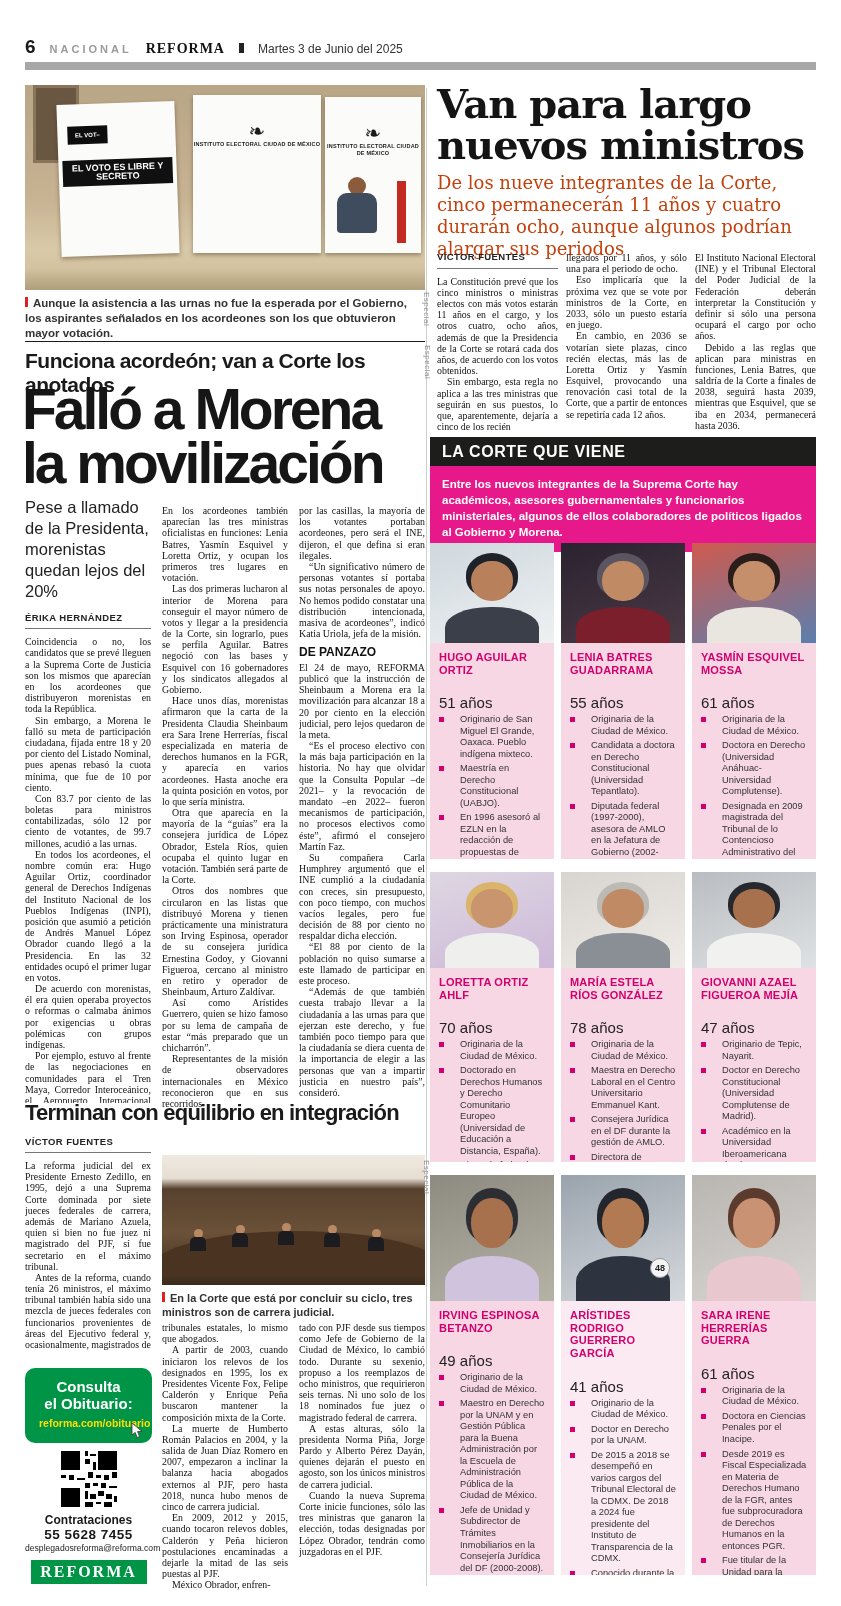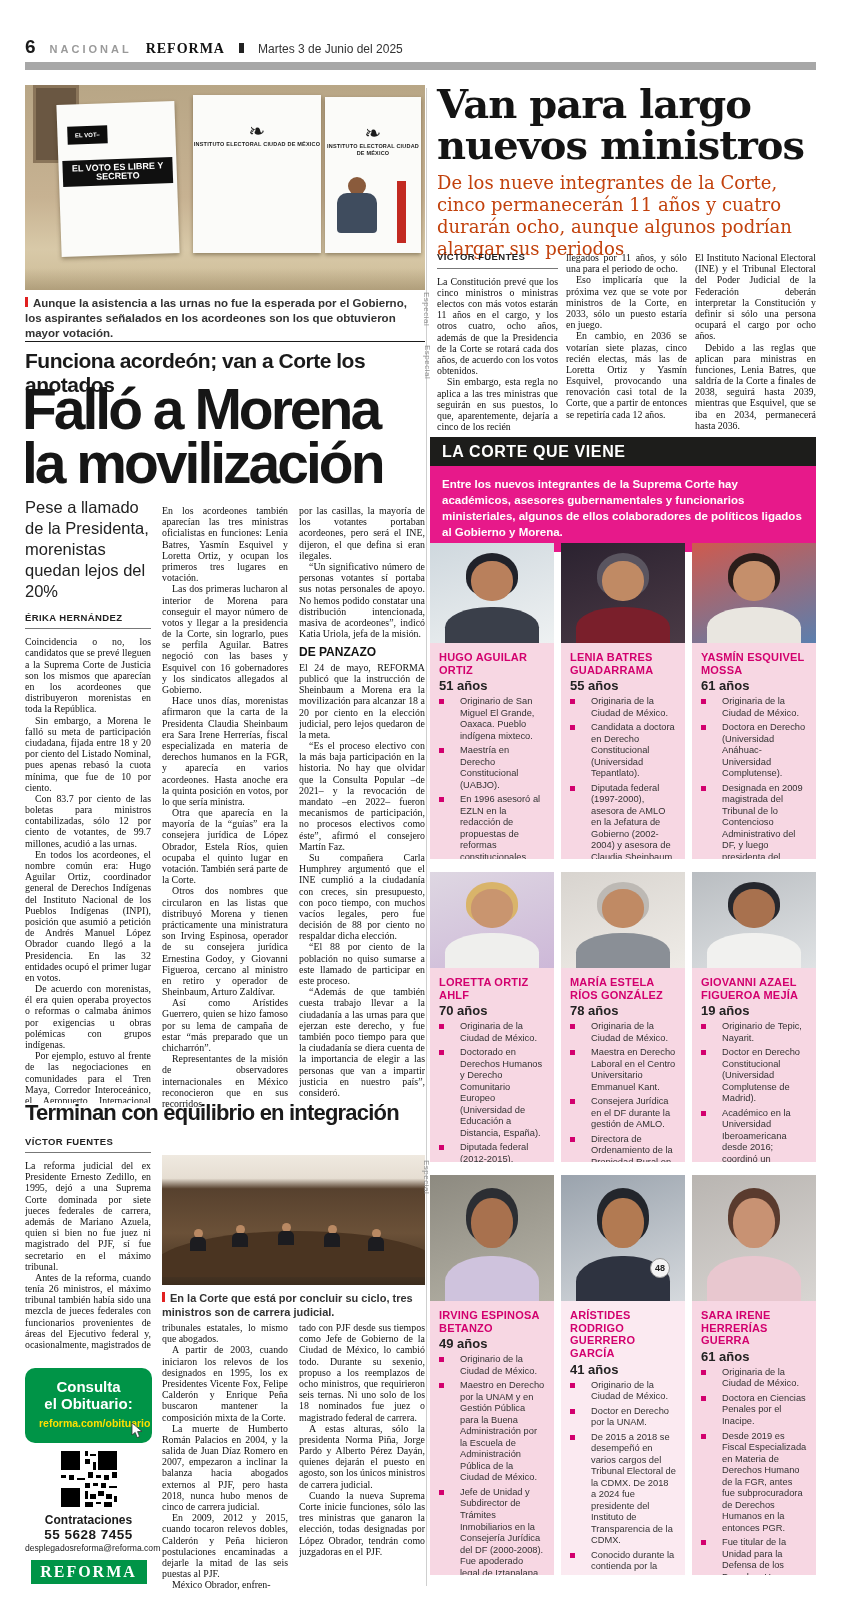--- a/index.html
+++ b/index.html
@@ -84,21 +84,21 @@
   .card:nth-child(n+4):nth-child(-n+6) .photo{height:96px;}
   .card:nth-child(n+7) .photo{height:126px;}
   .ph-hair{position:absolute;left:29%;top:10%;width:42%;height:44%;border-radius:50% 50% 42% 42%;background:var(--phair);}
   .ph-head{position:absolute;left:33%;top:18%;width:34%;height:40%;border-radius:48%;background:var(--pskin);}
   .ph-body{position:absolute;left:12%;bottom:-6%;width:76%;height:42%;border-radius:48% 48% 0 0;background:var(--ptop);}
   .badge{position:absolute;right:12%;bottom:18%;width:20px;height:20px;border-radius:50%;background:#f4f4f4;color:#222;
     font-size:9px;font-weight:bold;display:flex;align-items:center;justify-content:center;border:1px solid #999;}
   .bio{flex:1 1 auto;background:var(--pink);padding:8px 9px;overflow:hidden;}
   .card:nth-child(8) .bio{background:var(--pink-light);}
   .mname{color:var(--name-magenta);font-weight:bold;font-size:11px;line-height:1.15;letter-spacing:.2px;}
-  .mage{font-size:13px;font-weight:bold;color:#222;margin:2px 0 3px;}
+  .mage{font-size:15px;font-weight:normal;color:#222;margin:18px 0 3px;}
   .brow{display:flex;gap:16px;margin-bottom:3px;}
   .bsq{flex:0 0 auto;width:5px;height:5px;background:var(--name-magenta);margin-top:3px;}
   .btxt{font-size:9.3px;line-height:1.24;color:#333;}
 
   
   .t-head{left:25px;top:1100px;width:400px;font-size:22px;font-weight:bold;letter-spacing:-.8px;}
   .t-byline{left:25px;top:1136px;width:126px;}
   .t-col1{left:25px;top:1160px;width:126px;height:202px;}
   .court-photo{left:162px;top:1155px;width:263px;height:130px;background:linear-gradient(180deg,#efe9e0 0%,#e6ded2 18%,#57412e 26%,#6b5138 60%,#3c2c1d 100%);overflow:hidden;}
   .bench{position:absolute;left:-10px;bottom:8px;width:290px;height:46px;border-radius:50% 50% 0 0 / 80% 80% 0 0;background:#4a3421;}
@@ -367,21 +367,21 @@
       </div>
     </div>
     <div class="card">
       <div class="photo" style="--pbg: #b9bdc1; --pbg2: #dfe2e4; --phair: #26282e; --pskin: #a8714e; --ptop: #f1f1ef;">
         <div class="ph-hair"></div>
         <div class="ph-head"></div>
         <div class="ph-body"></div>
       </div>
       <div class="bio">
         <div class="mname">GIOVANNI AZAEL FIGUEROA MEJÍA</div>
-        <div class="mage">19 años</div>
+        <div class="mage">47 años</div>
         <div class="brow">
           <span class="bsq"></span>
           <span class="btxt">Originario de Tepic, Nayarit.</span>
         </div>
         <div class="brow">
           <span class="bsq"></span>
           <span class="btxt">Doctor en Derecho Constitucional (Universidad Complutense de Madrid).</span>
         </div>
         <div class="brow">
           <span class="bsq"></span>

